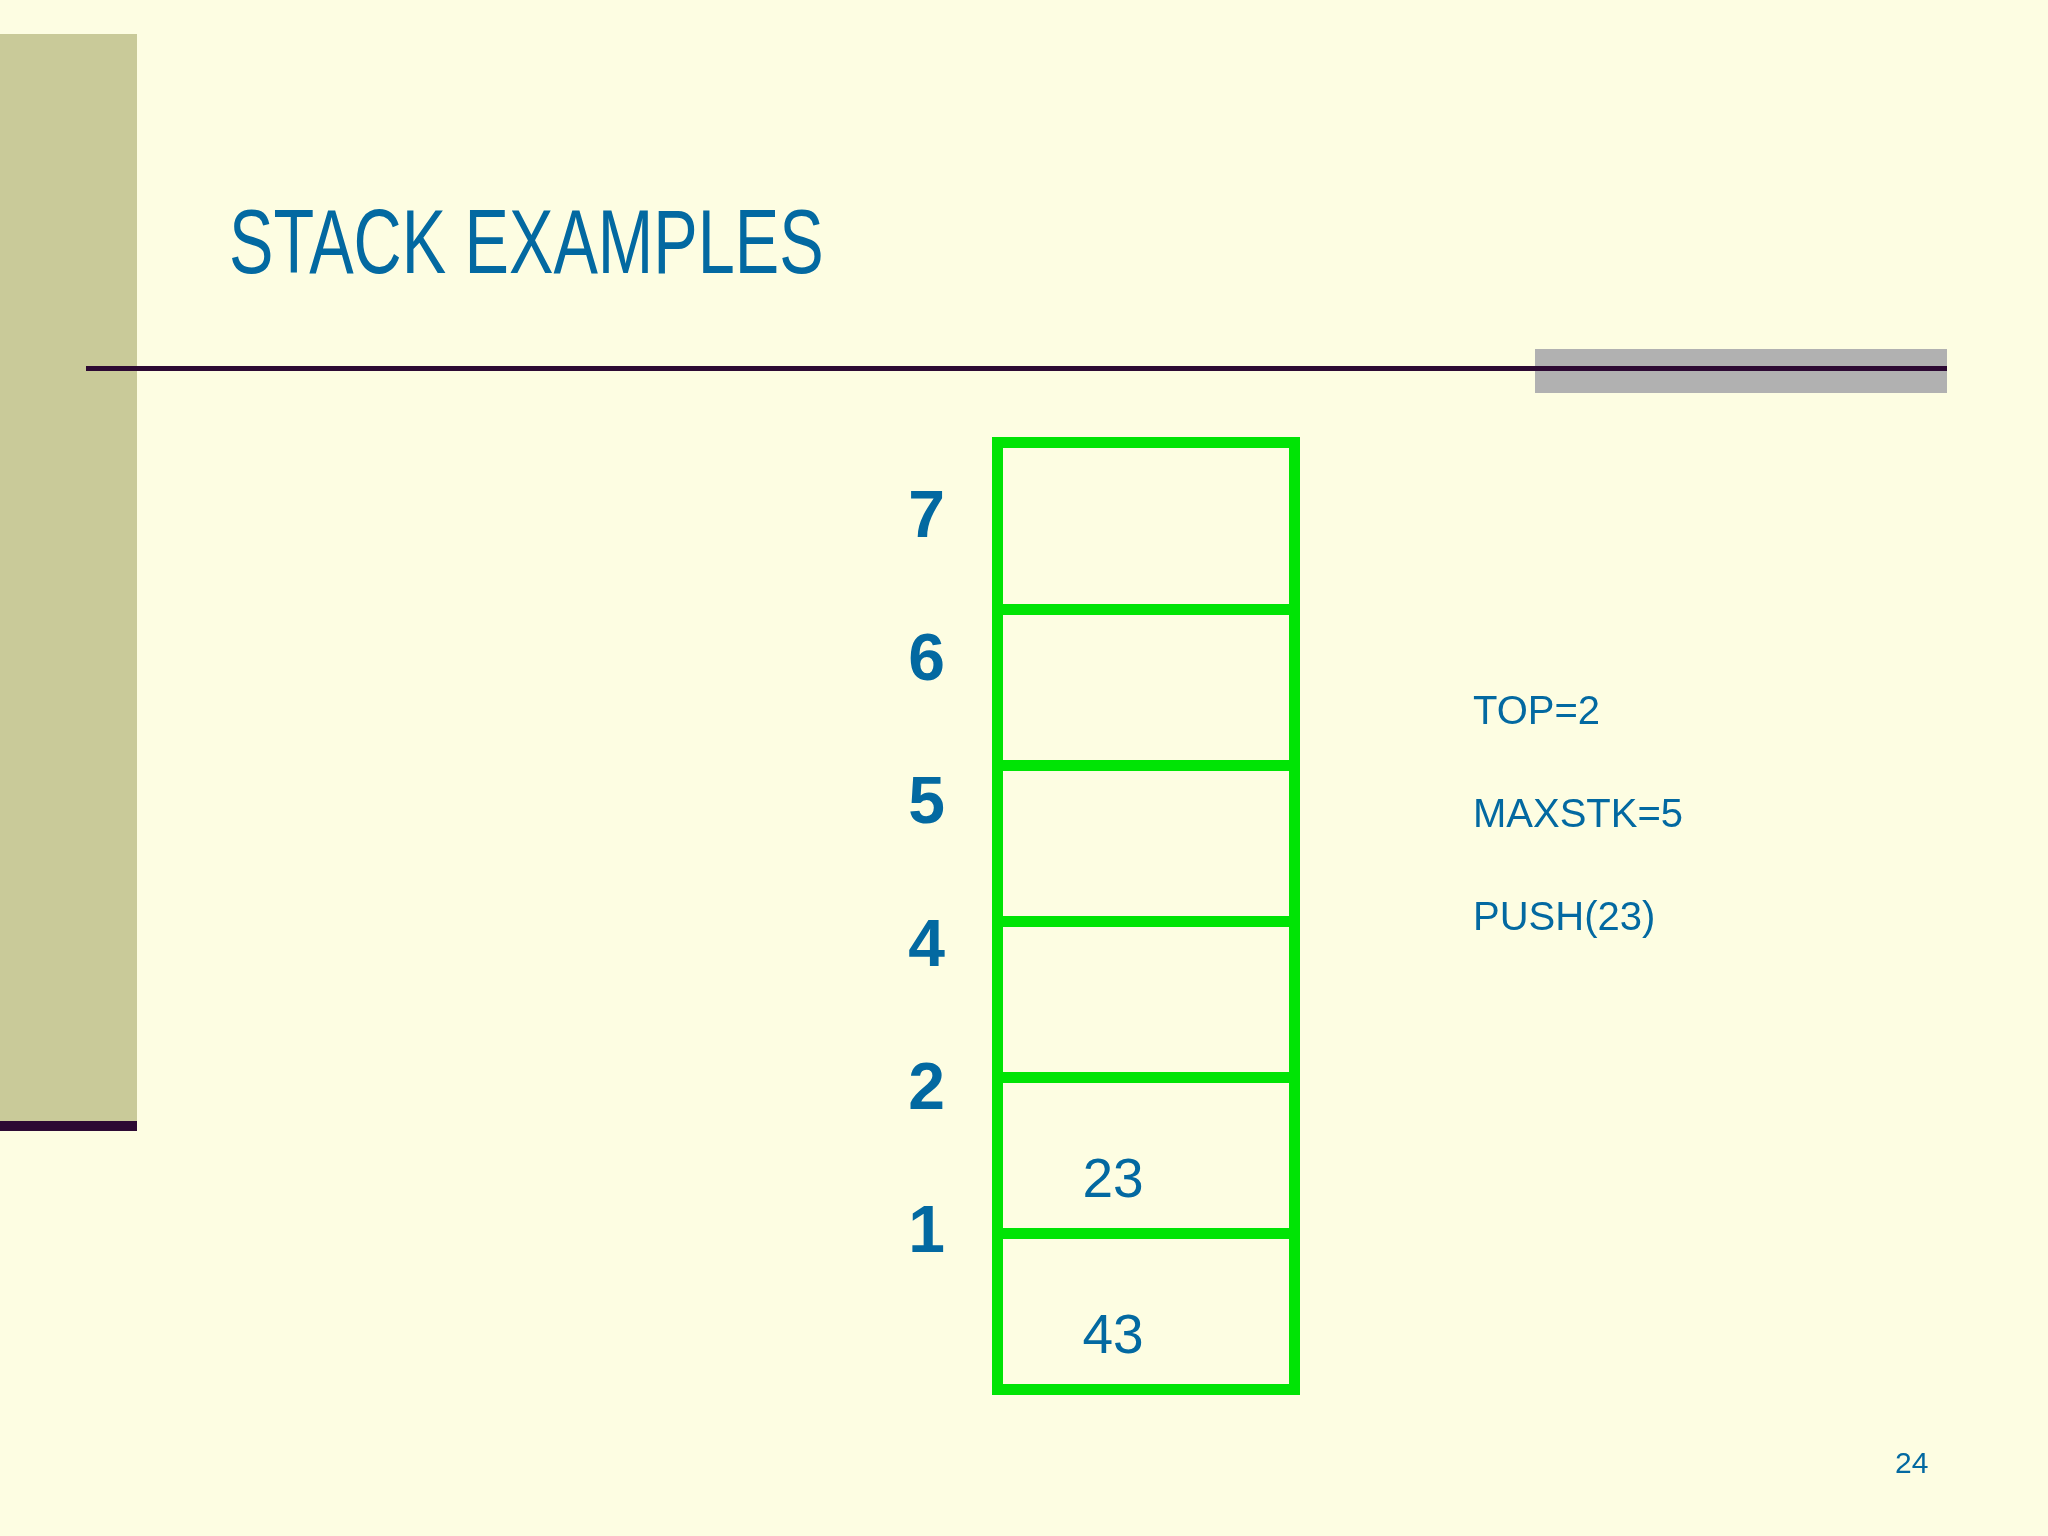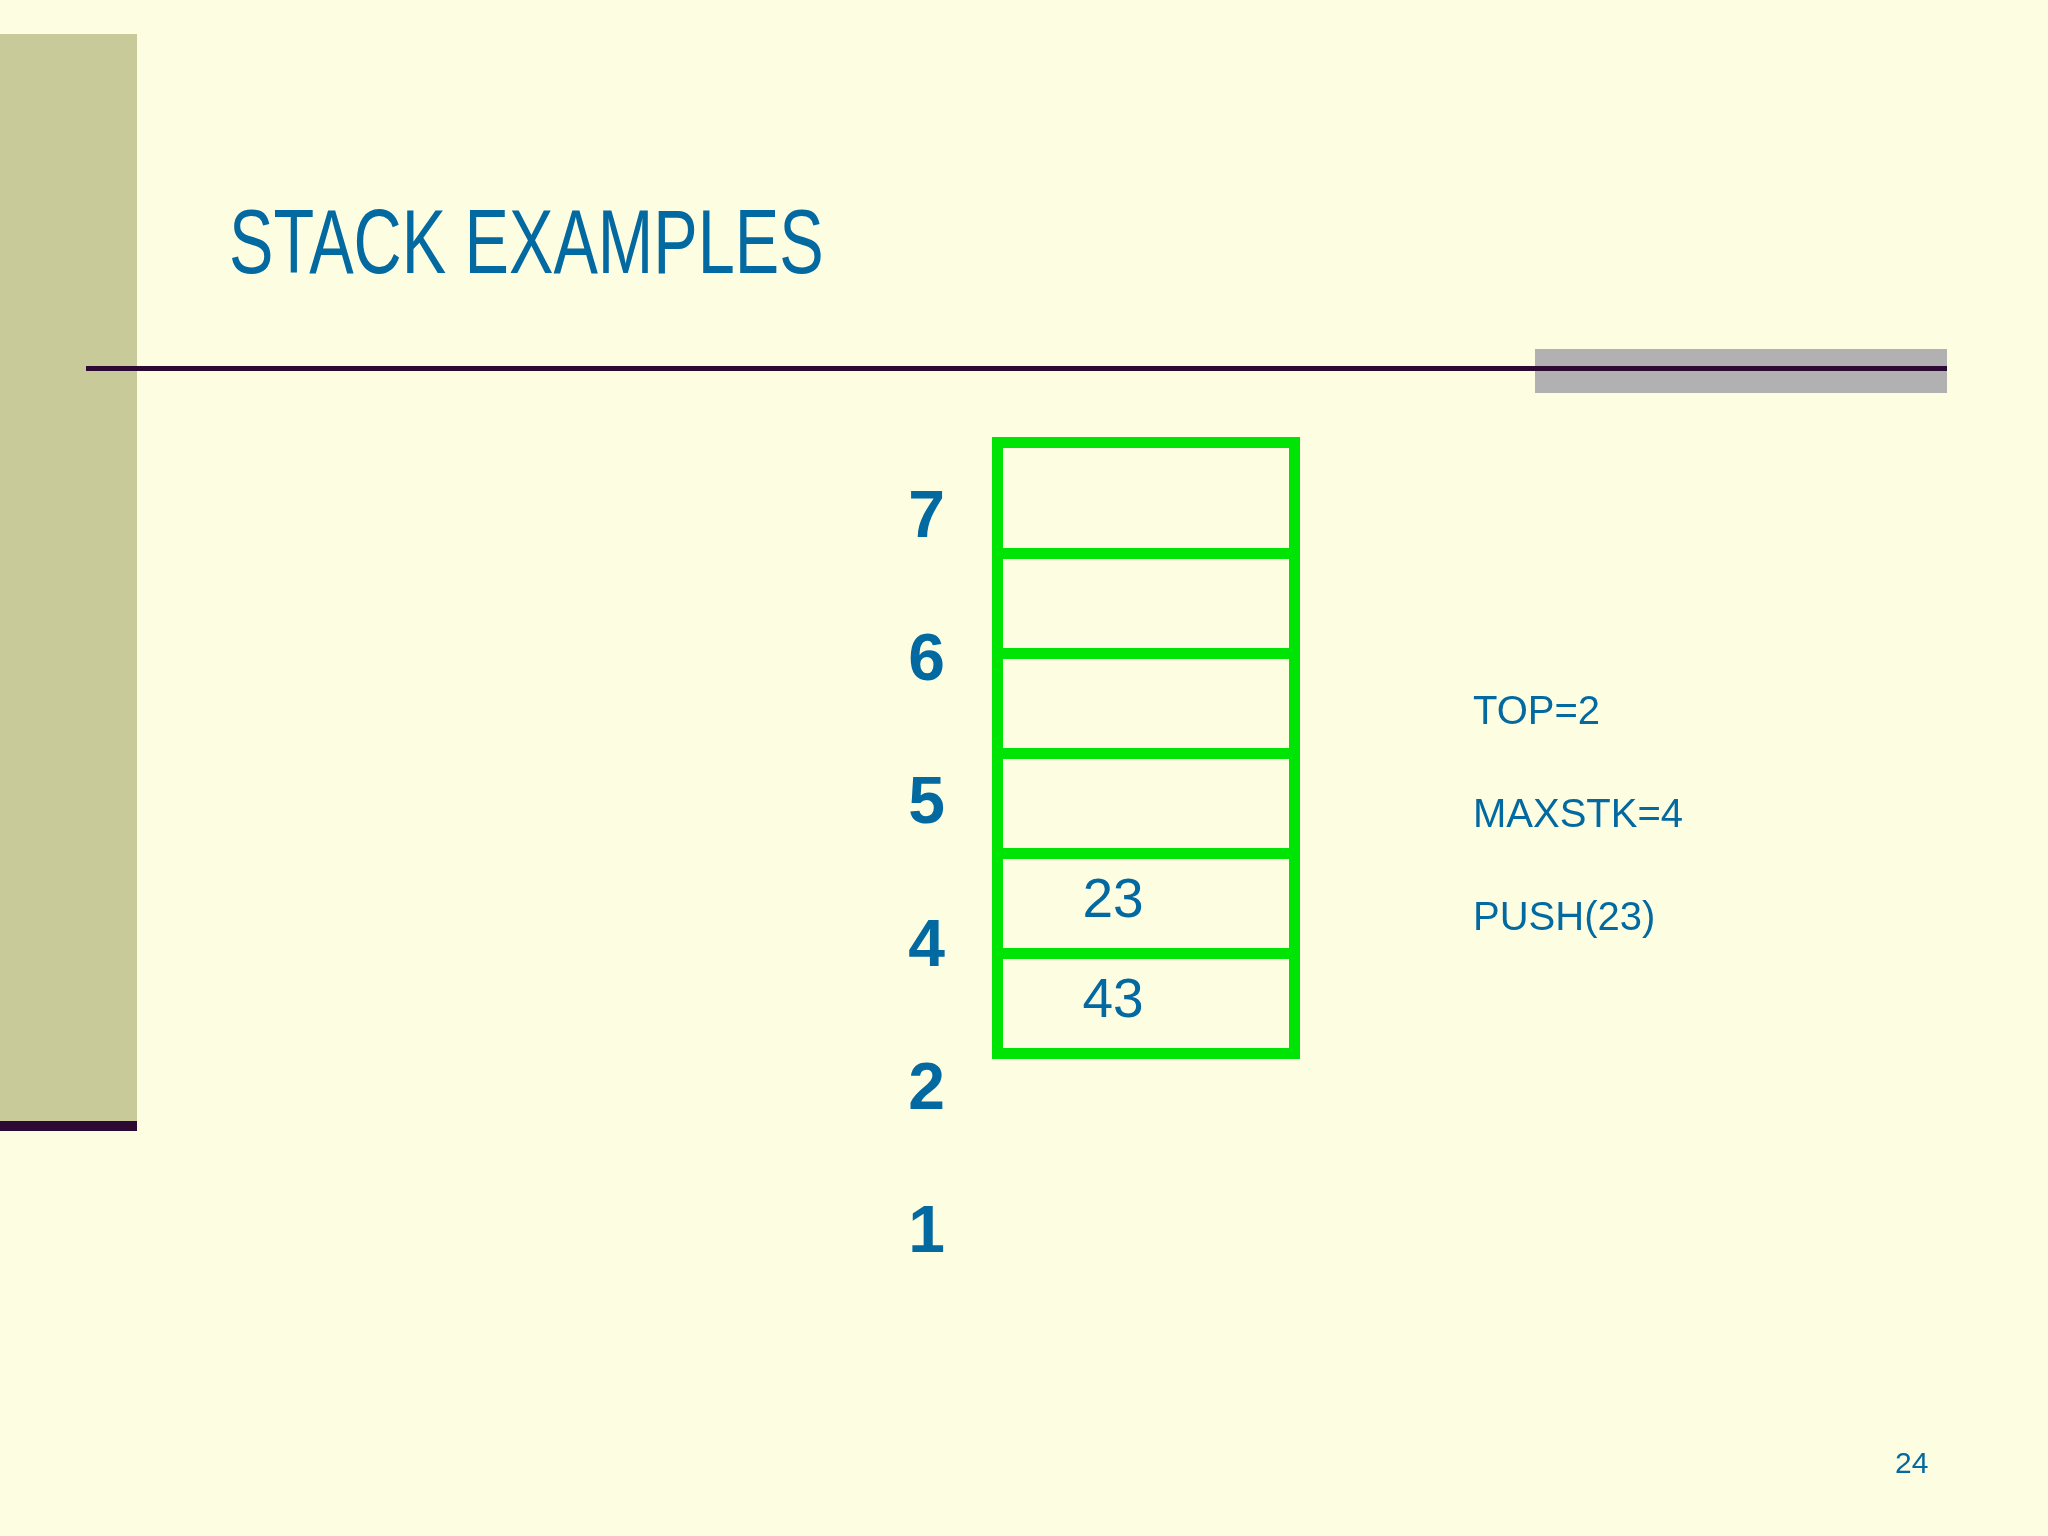--- a/index.html
+++ b/index.html
@@ -76,21 +76,21 @@
   }
   
   .stack-box {
     position: absolute;
     left: 992px; top: 403px;
     width: 308px;
     box-sizing: border-box;
     border: 11px solid #00E405;
   }
   .stack-cell {
-    height: 100px;
+    height: 156px;
     box-sizing: content-box;
     display: flex;
     align-items: flex-end;
     justify-content: center;
     padding-right: 66px;
     padding-bottom: 22px;
     box-sizing: border-box;
   }
   .stack-cell + .stack-cell {
     border-top: 11px solid #00E405;
@@ -159,19 +159,19 @@
       <div class="stack-cell">
         <span class="cell-value">23</span>
       </div>
       <div class="stack-cell">
         <span class="cell-value">43</span>
       </div>
     </div>
 
   <div class="annotations">
     <div class="annotation-line">TOP=2</div>
-    <div class="annotation-line">MAXSTK=4</div>
+    <div class="annotation-line">MAXSTK=5</div>
     <div class="annotation-line">PUSH(23)</div>
   </div>
 
   <div class="page-number">24</div>
 
 </div>
 
 </body></html>

